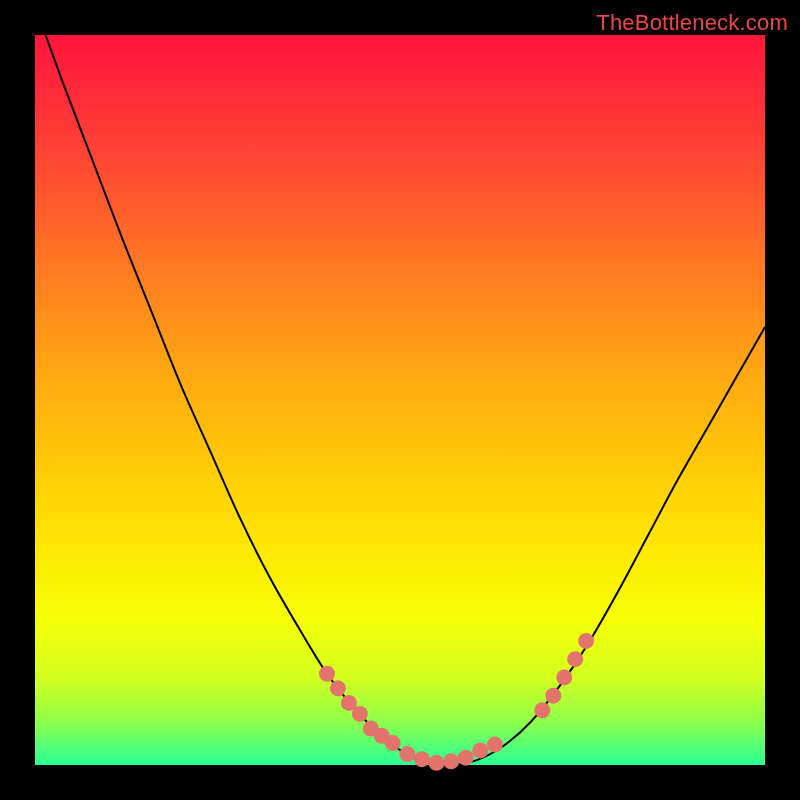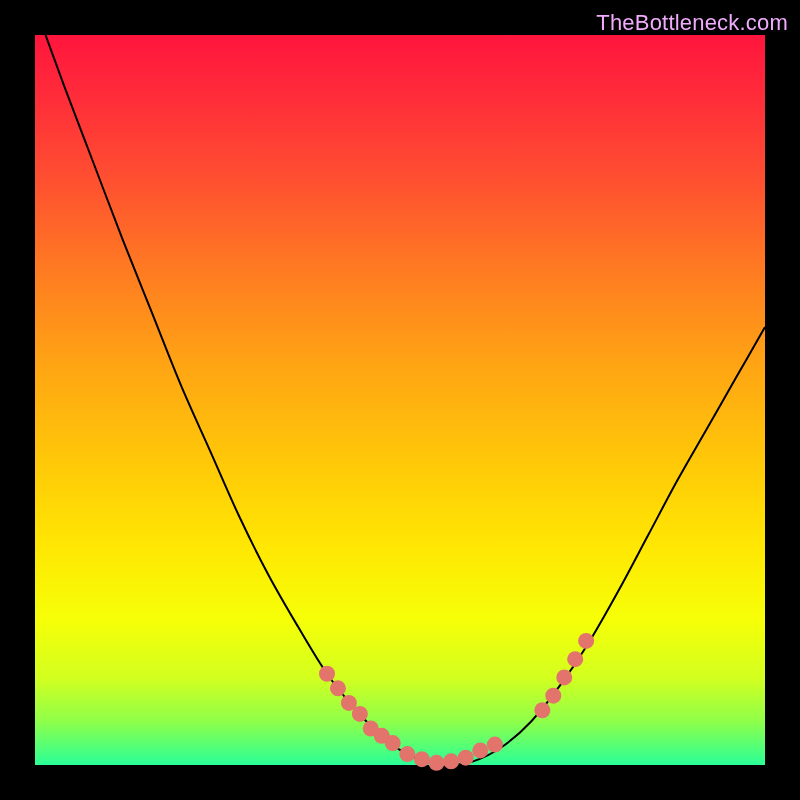--- a/index.html
+++ b/index.html
@@ -35,21 +35,21 @@
       #d3ff1f 88%,
       #8fff4a 94%,
       #2aff97 100%);
   }
   .watermark {
     position: absolute;
     top: 10px;
     right: 12px;
     font-family: Arial, Helvetica, sans-serif;
     font-size: 22px;
-    color: #f0abfc;
+    color: #ef4444;
     font-weight: 500;
     letter-spacing: 0.2px;
   }
   svg.overlay {
     position: absolute;
     left: 0;
     top: 0;
     width: 730px;
     height: 730px;
     overflow: visible;

